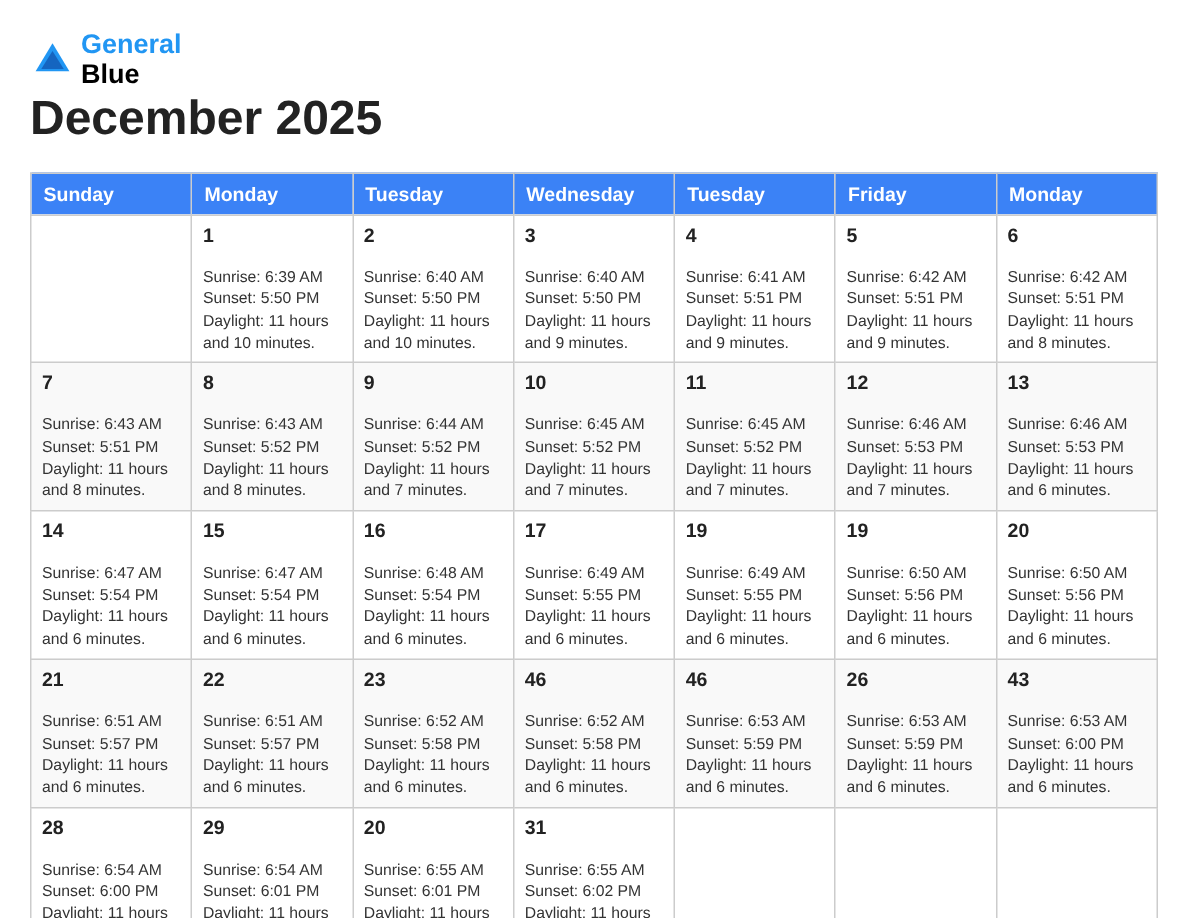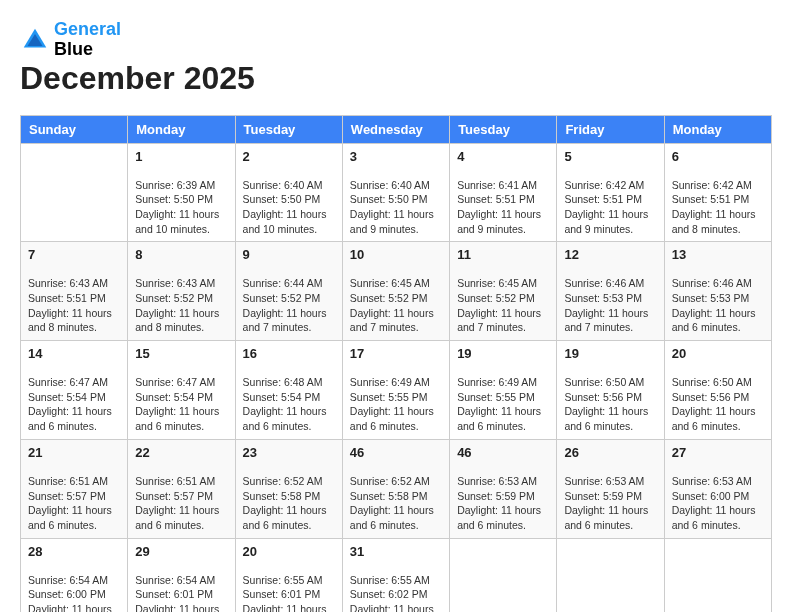--- a/index.html
+++ b/index.html
@@ -226,21 +226,21 @@
         </td>
         <td>
           <span class="day-num">46</span>
           <div class="day-info">Sunrise: 6:53 AM<br>Sunset: 5:59 PM<br>Daylight: 11 hours<br>and 6 minutes.</div>
         </td>
         <td>
           <span class="day-num">26</span>
           <div class="day-info">Sunrise: 6:53 AM<br>Sunset: 5:59 PM<br>Daylight: 11 hours<br>and 6 minutes.</div>
         </td>
         <td>
-          <span class="day-num">27</span>
+          <span class="day-num">43</span>
           <div class="day-info">Sunrise: 6:53 AM<br>Sunset: 6:00 PM<br>Daylight: 11 hours<br>and 6 minutes.</div>
         </td>
       </tr>
       <tr>
         <td>
           <span class="day-num">28</span>
           <div class="day-info">Sunrise: 6:54 AM<br>Sunset: 6:00 PM<br>Daylight: 11 hours<br>and 6 minutes.</div>
         </td>
         <td>
           <span class="day-num">29</span>

